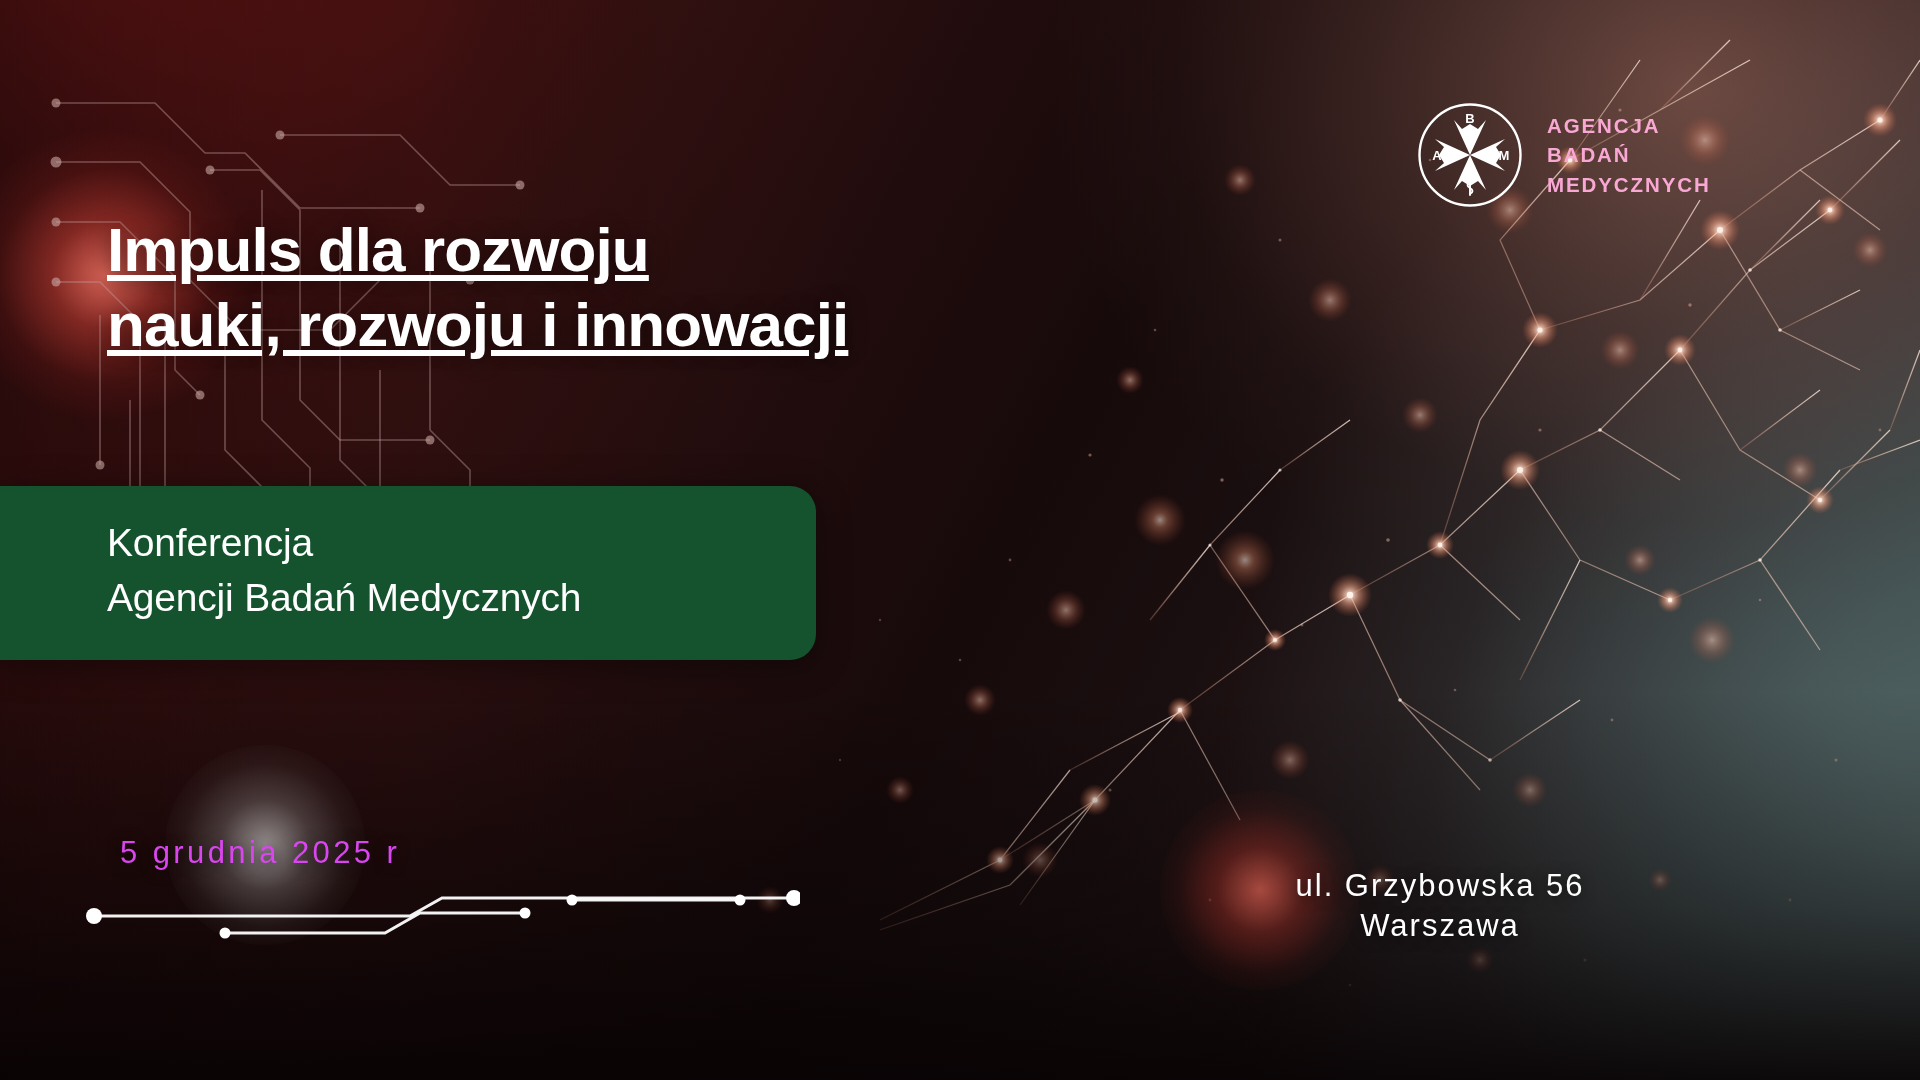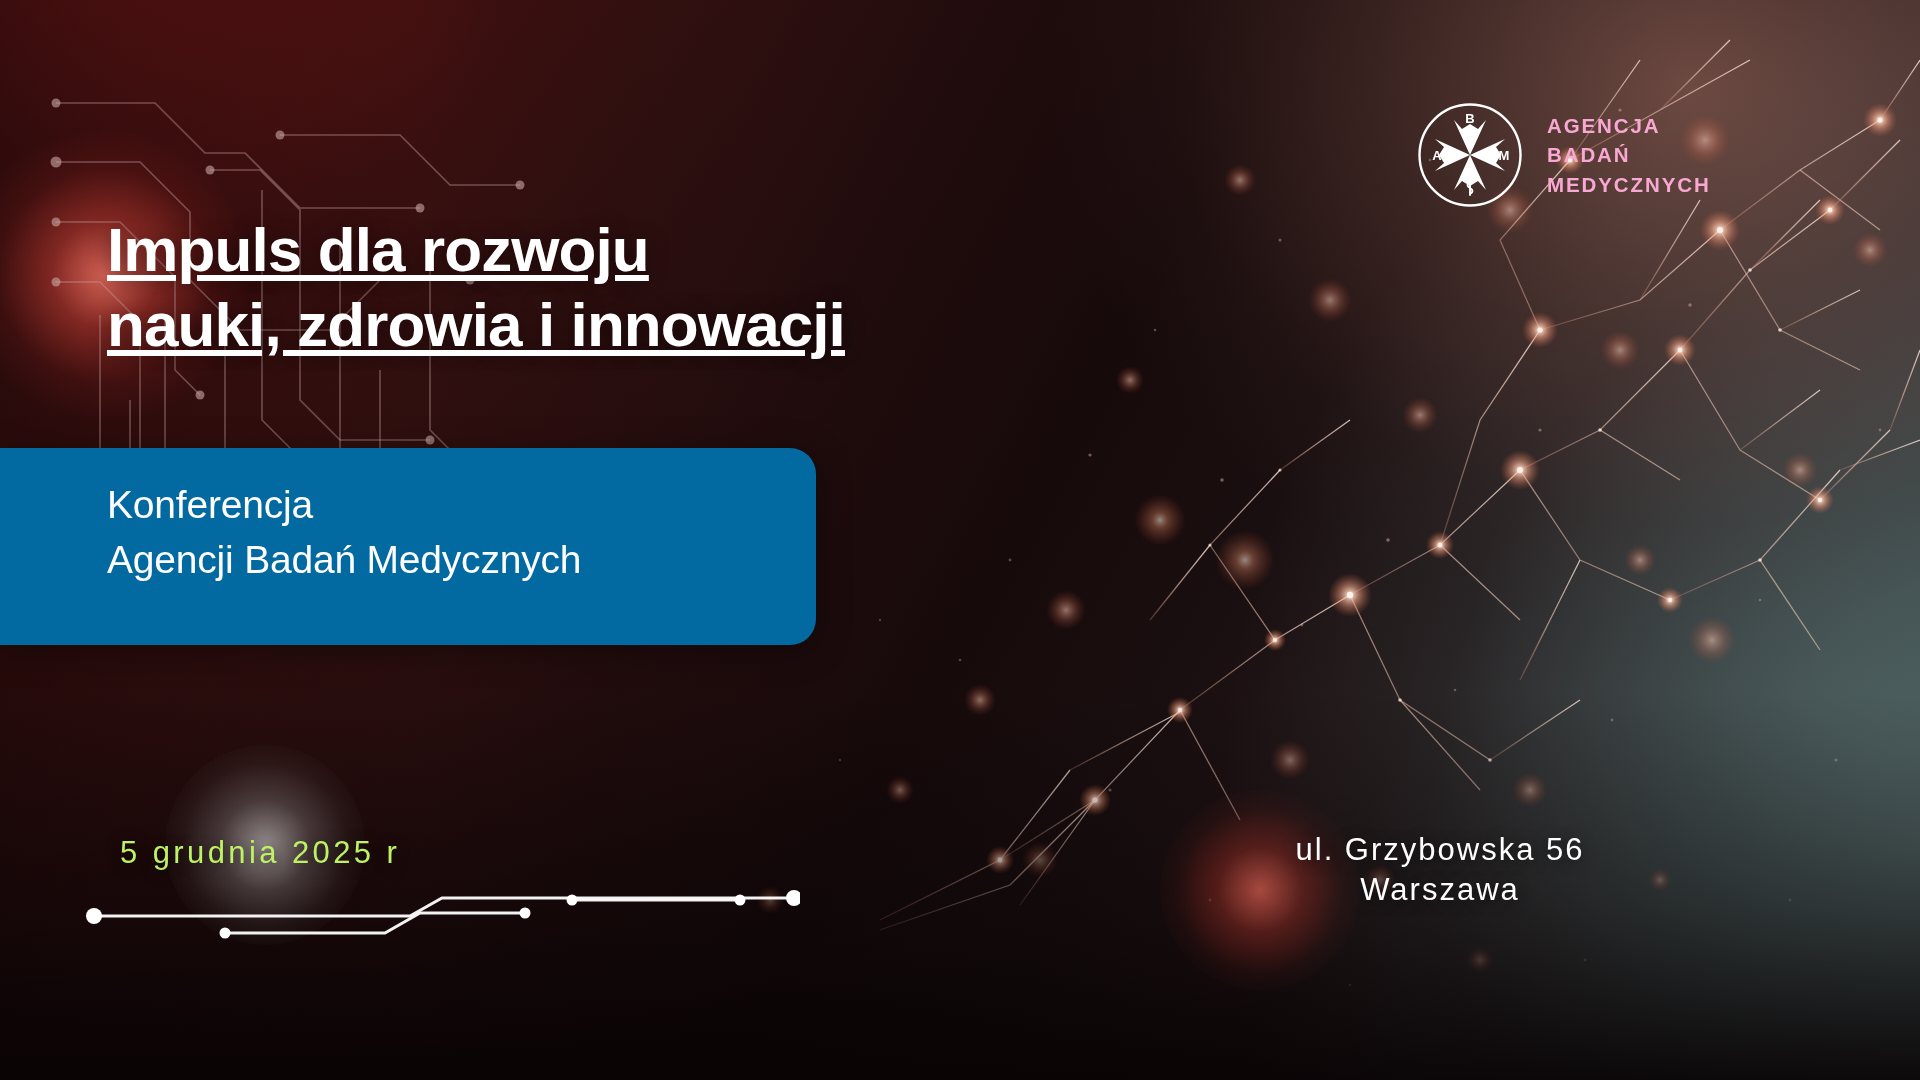--- a/index.html
+++ b/index.html
@@ -128,42 +128,42 @@
     line-height:1.21;
     letter-spacing:-0.9px;
     text-shadow:0 2px 22px rgba(0,0,0,0.45);
     white-space:nowrap;
     text-decoration:underline;
   }
   #headline .hl-line { display:block; }
 
   
   #conference-bar {
-    position:absolute; left:0; top:448px;
-    width:816px; height:197px;
-    background:#0369a1;
+    position:absolute; left:0; top:486px;
+    width:816px; height:174px;
+    background:#14532d;
     border-top-right-radius:26px;
     border-bottom-right-radius:26px;
     box-shadow:0 6px 34px rgba(0,0,0,0.38);
   }
   #conference-text {
     position:absolute; left:107px; top:30px;
     color:#ffffff;
     font-size:39px;
     font-weight:400;
     line-height:1.40;
     letter-spacing:-0.2px;
     white-space:nowrap;
   }
   #conference-text .cb-line { display:block; }
 
   
   #event-date {
     position:absolute; left:120px; top:835px;
-    color:#bef264;
+    color:#d946ef;
     font-size:31px;
     font-weight:400;
     letter-spacing:3.4px;
     white-space:nowrap;
     text-shadow:0 2px 14px rgba(0,0,0,0.6);
   }
 
   
   #venue-block {
     position:absolute; left:1060px; top:830px;
@@ -171,21 +171,21 @@
     text-align:center;
     color:#ffffff;
     text-shadow:0 2px 14px rgba(0,0,0,0.55);
   }
   #venue-name {
     font-size:31.5px; font-weight:700; letter-spacing:1.1px;
     line-height:1.30; white-space:nowrap;
   }
   #venue-street {
     font-size:31px; font-weight:400; letter-spacing:2.0px;
-    line-height:1.30; white-space:nowrap;
+    line-height:1.30; white-space:nowrap;margin-top:36px;
   }
   #venue-city {
     font-size:31px; font-weight:400; letter-spacing:2.0px;
     line-height:1.30; white-space:nowrap;text-align:center;
   }
 </style>
 </head>
 <body>
 
 <div id="banner">
@@ -452,21 +452,21 @@
     </svg>
     <div id="logo-wordmark">
       <div>AGENCJA</div>
       <div>BADAŃ</div>
       <div>MEDYCZNYCH</div>
     </div>
   </div>
 
   <h1 id="headline">
     <span class="hl-line">Impuls dla rozwoju</span>
-    <span class="hl-line">nauki, zdrowia i innowacji</span>
+    <span class="hl-line">nauki, rozwoju i innowacji</span>
   </h1>
 
   <div id="conference-bar">
     <div id="conference-text">
       <span class="cb-line">Konferencja</span>
       <span class="cb-line">Agencji Badań Medycznych</span>
     </div>
   </div>
 
   <div id="event-date">5 grudnia 2025 r</div>

